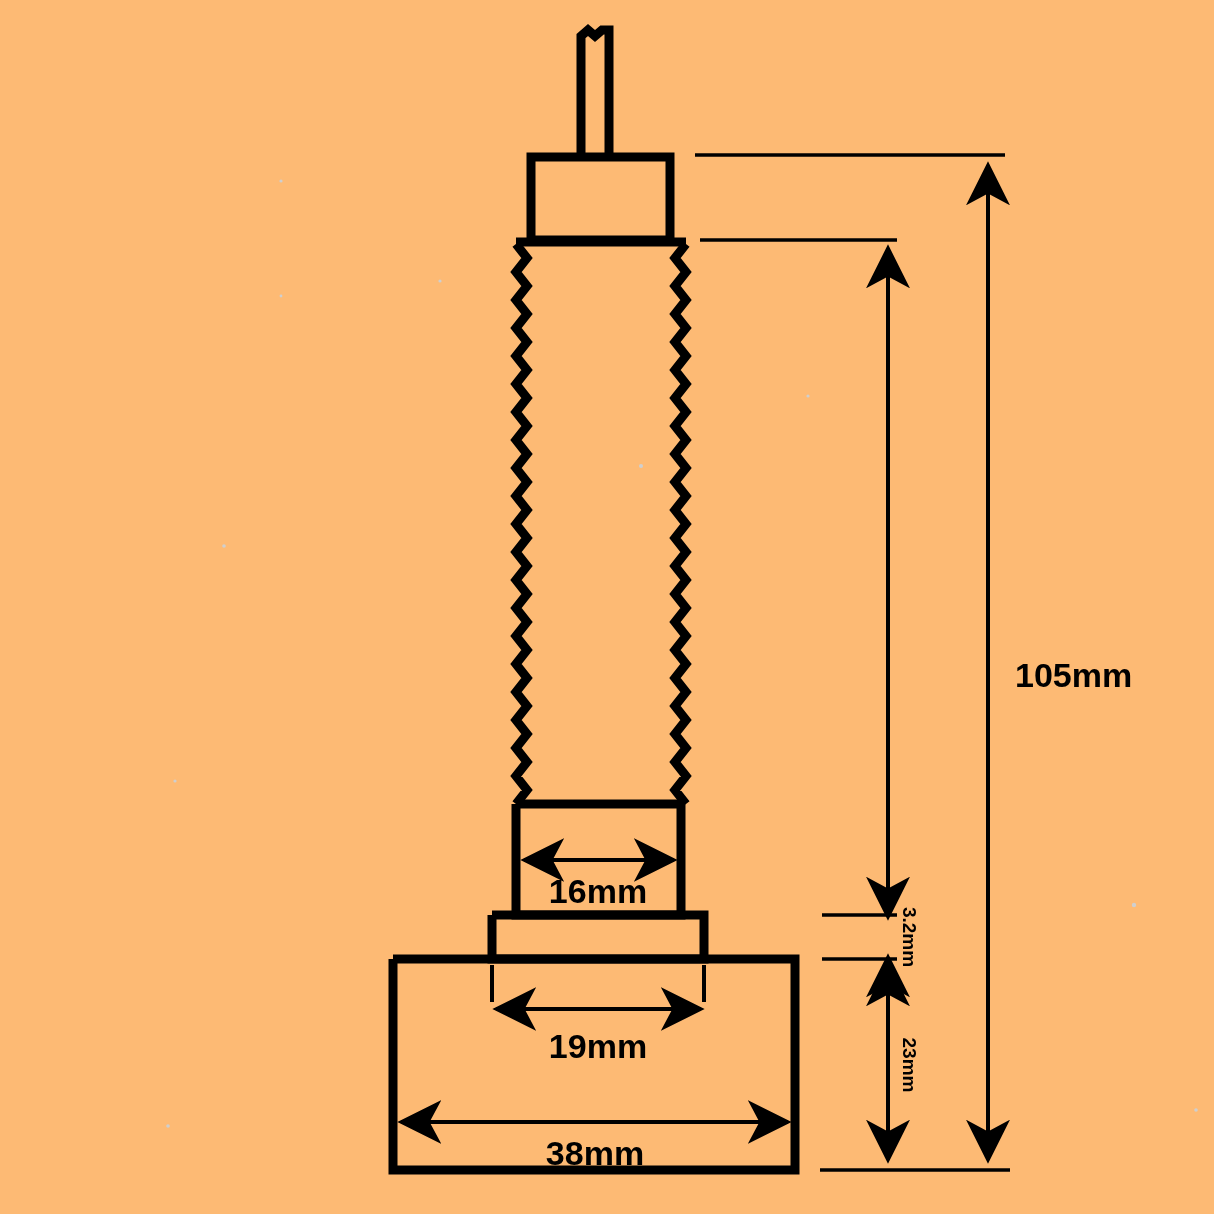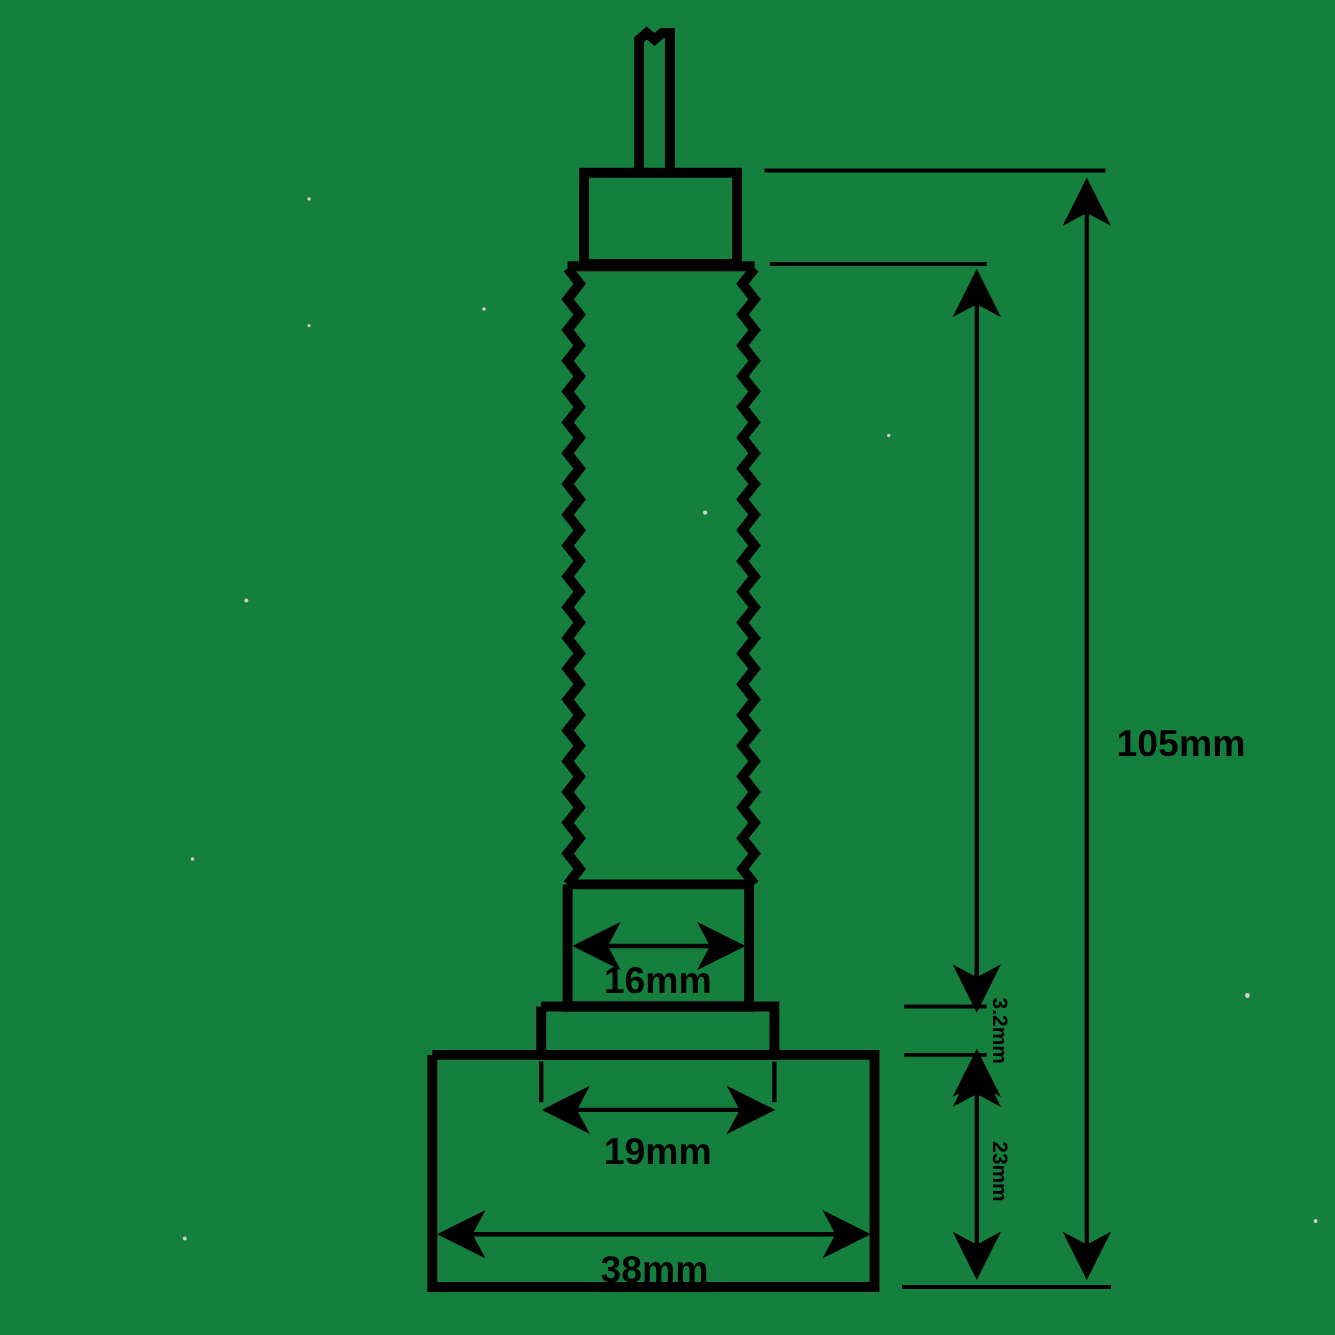--- a/index.html
+++ b/index.html
@@ -7,21 +7,21 @@
     padding: 0;
     background: #ffffff;
   }
   body {
     font-family: "Liberation Sans", sans-serif;
   }
   #canvas {
     position: relative;
     width: 1214px;
     height: 1214px;
-    background: #15803d;
+    background: #fdba74;
     overflow: hidden;
   }
   svg#drawing {
     position: absolute;
     left: 0;
     top: 0;
     width: 1214px;
     height: 1214px;
     display: block;
   }

